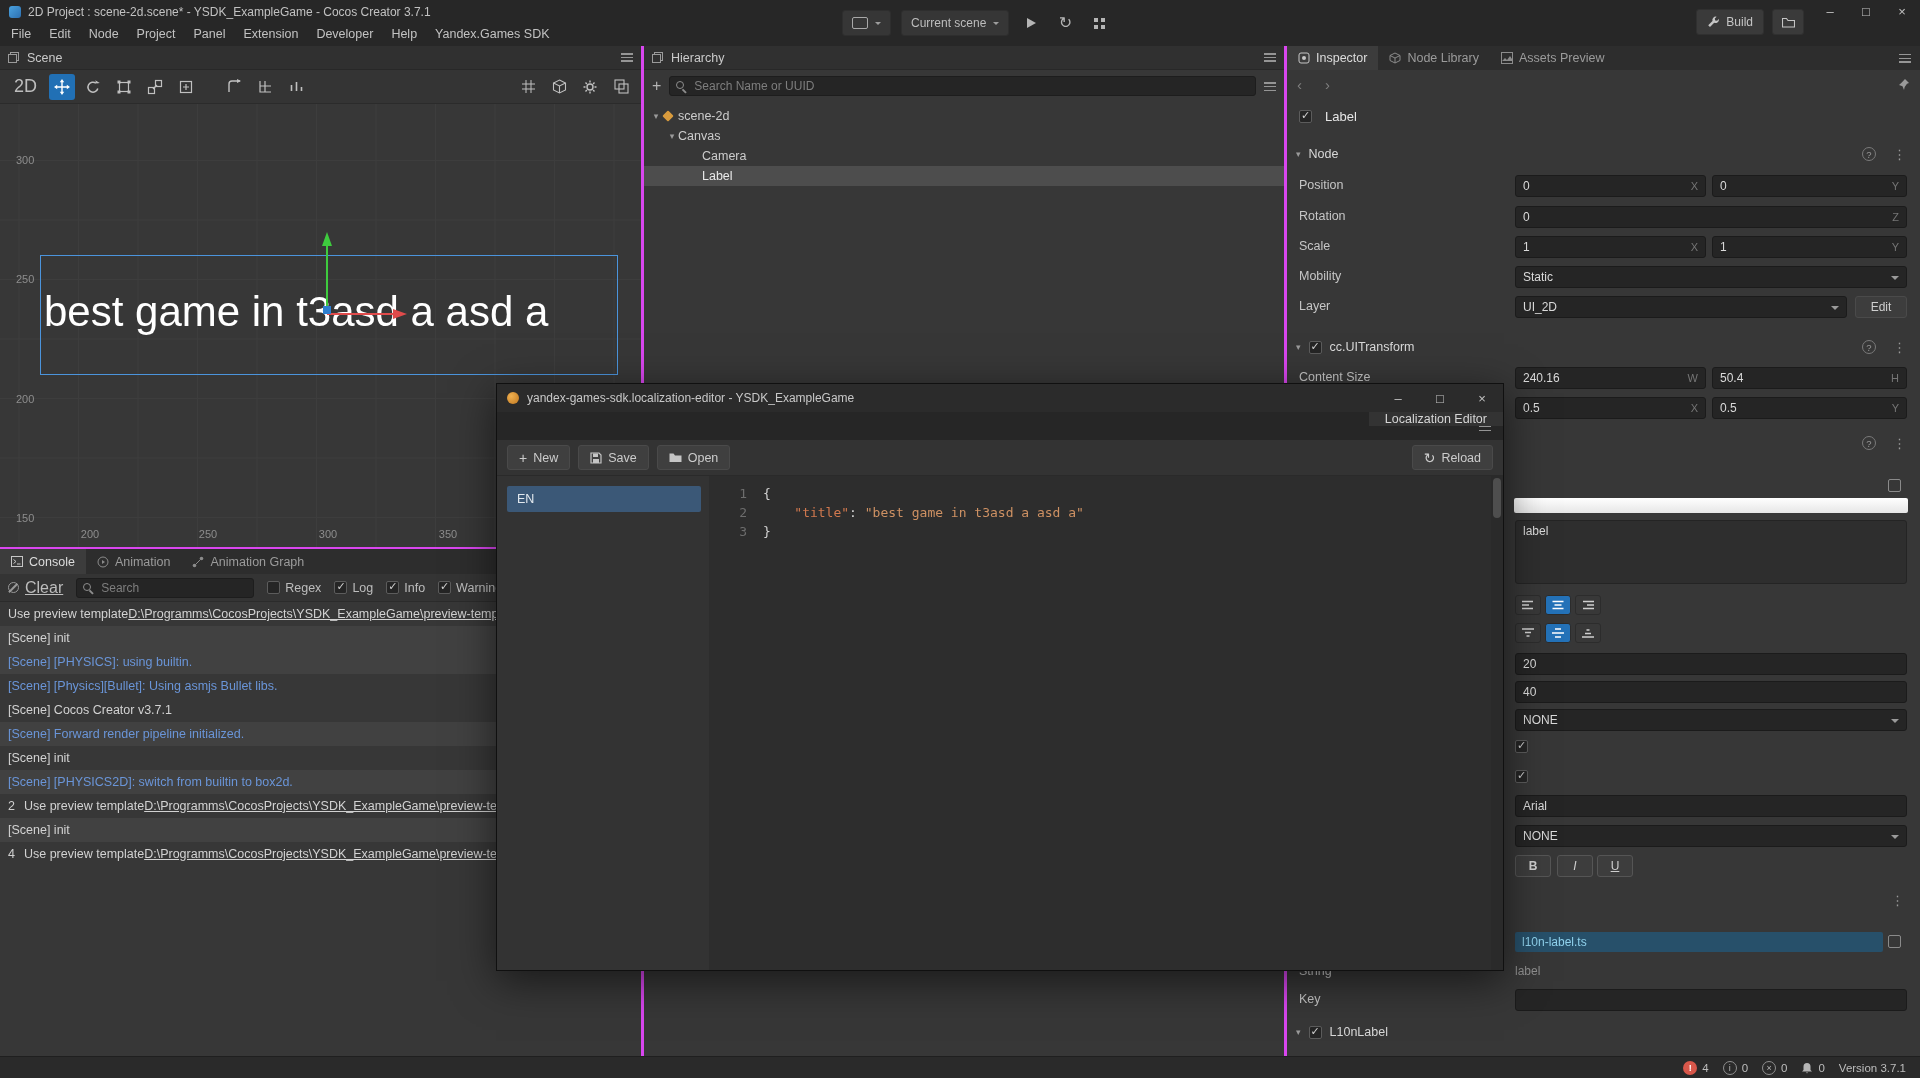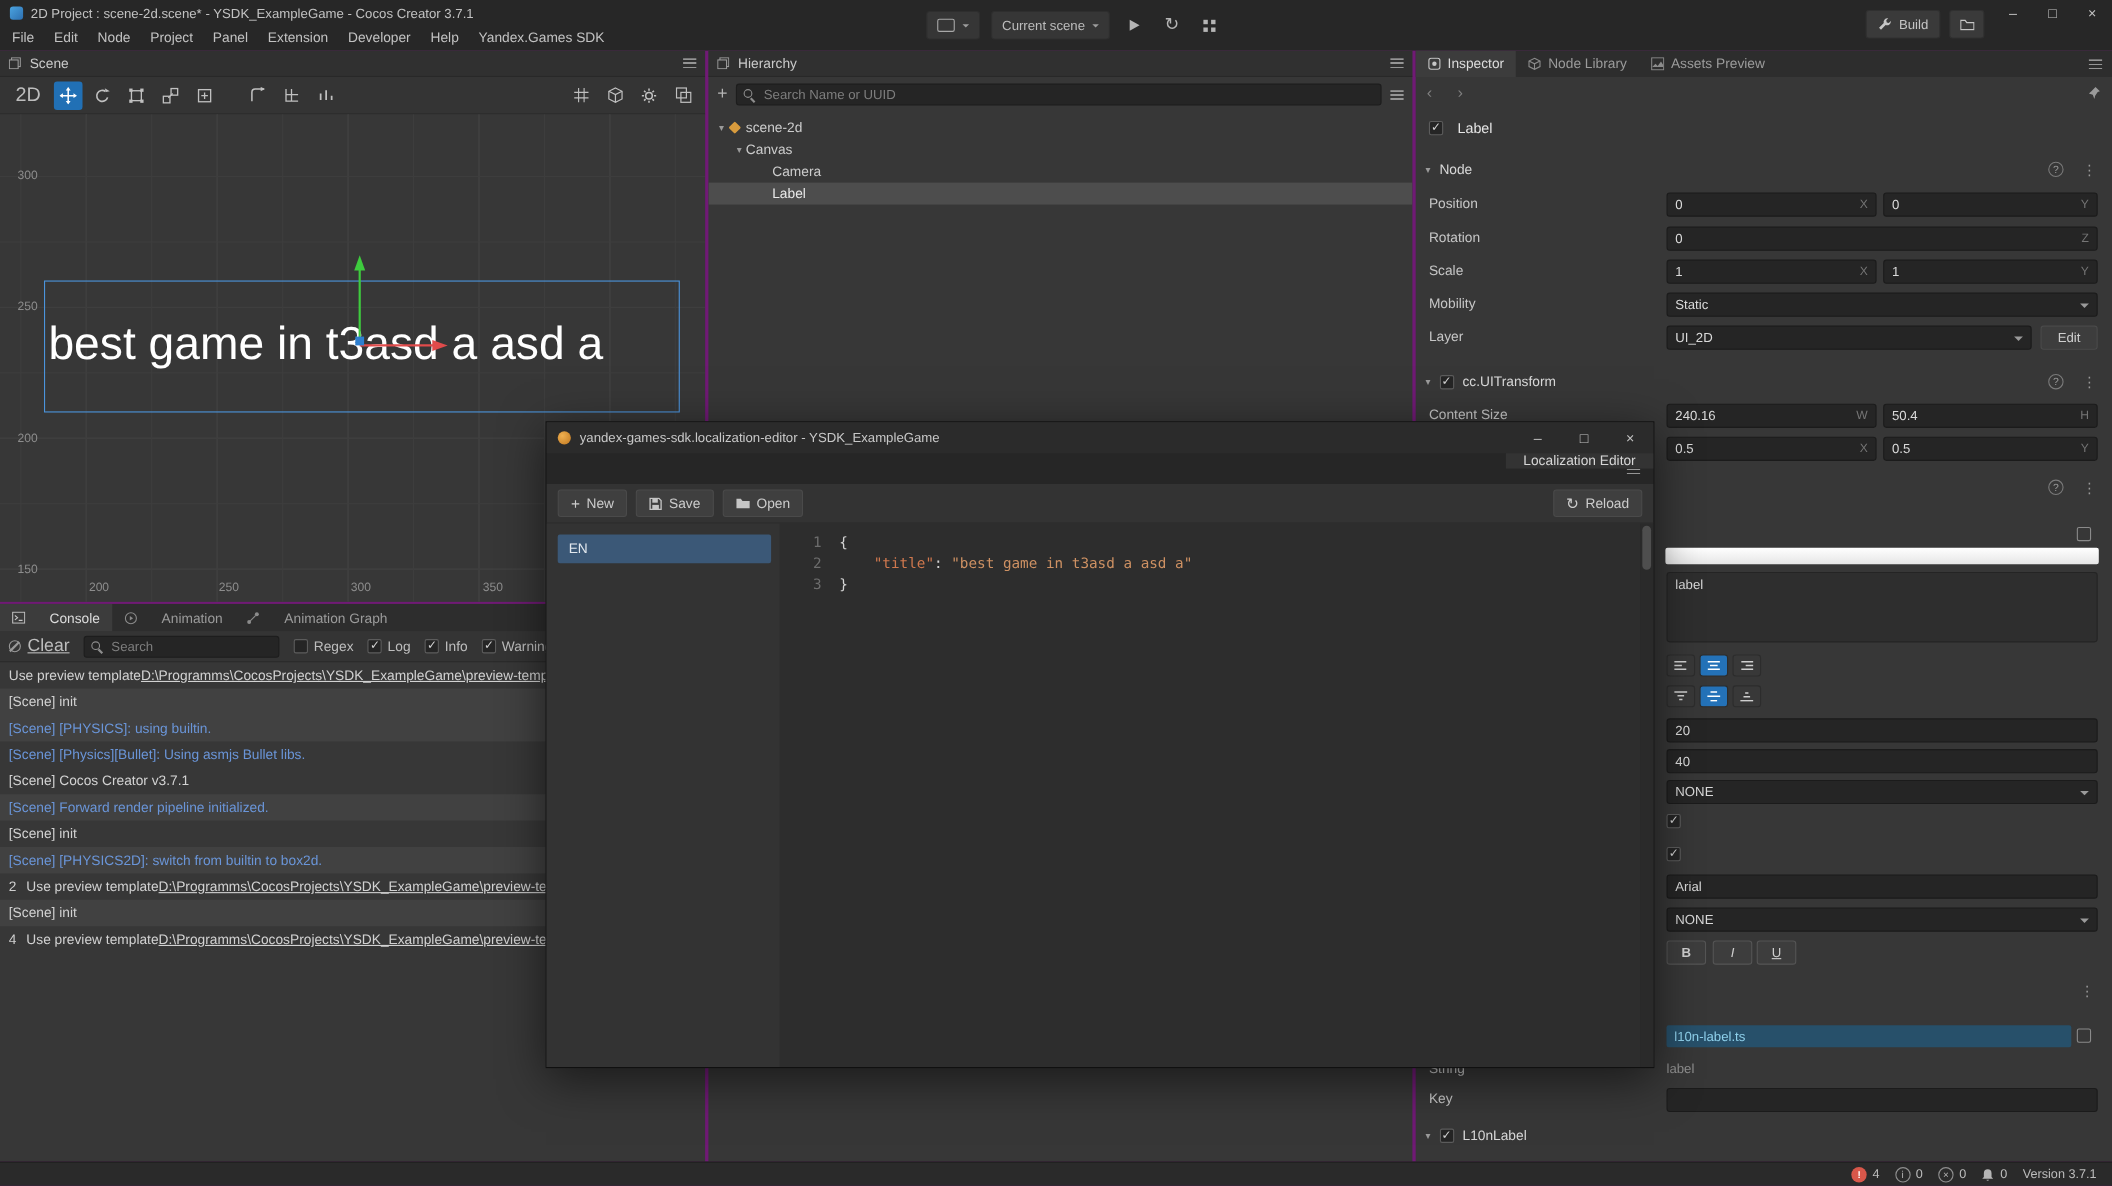--- a/index.html
+++ b/index.html
@@ -1,17 +1,17 @@
 <!DOCTYPE html>
 <html><head>
 <meta charset="utf-8">
 <style>
   html,body{margin:0;padding:0;}
   body{width:1920px;height:1078px;overflow:hidden;background:#1c1c1c;font-family:"Liberation Sans",sans-serif;user-select:none;}
-  .app{position:absolute;left:0;top:0;width:1920px;height:1078px;background:#701a75;color:#c8c8c8;}
+  .app{position:absolute;left:0;top:0;width:1920px;height:1078px;background:#d946ef;color:#c8c8c8;}
 
   
   .header{position:absolute;left:0;top:0;width:1920px;height:46px;background:#272727;}
   .titlebar{position:absolute;left:0;top:0;width:100%;height:23px;display:flex;align-items:center;}
   .app-icon{width:12px;height:12px;margin:0 7px 0 9px;border-radius:3px;background:linear-gradient(135deg,#4aa3e0,#2d6fb0);}
   .win-title{font-size:12px;color:#c2c2c2;white-space:nowrap;}
   .win-controls{position:absolute;right:0;top:0;height:23px;display:flex;z-index:5;}
   .wc{width:36px;height:23px;display:flex;align-items:center;justify-content:center;color:#c2c2c2;font-size:13px;}
   .menubar{position:absolute;left:2px;top:23px;height:22px;display:flex;align-items:center;}
   .menu-item{padding:0 9px;font-size:12.5px;color:#c2c2c2;height:100%;display:flex;align-items:center;}
@@ -53,21 +53,21 @@
     background-size:59.5px 59.5px,59.5px 59.5px,119px 119px,119px 119px;
     background-position:18.5px -3.5px,18.5px -3.5px,78px 56px,78px 56px;overflow:hidden;}
   .ruler-n{position:absolute;font-size:11px;color:#8d8d8d;margin-left:12px;}
   .sel-box{position:absolute;left:40px;top:151px;width:576px;height:118px;border:1px solid #4b94dc;}
   .canvas-label{position:absolute;left:44px;top:184px;font-size:42px;color:#ffffff;white-space:nowrap;}
   .gizmo{position:absolute;left:247px;top:120px;}
 
   
   .console-panel{left:0;top:549px;width:641px;height:507px;}
   .dock-tabs{position:absolute;left:0;top:0;width:100%;height:25px;background:#2d2d2d;display:flex;align-items:flex-end;}
-  .dock-tab{height:25px;display:flex;align-items:center;gap:22px;padding:0 11px;font-size:12.5px;color:#9b9b9b;}
+  .dock-tab{height:25px;display:flex;align-items:center;gap:6px;padding:0 11px;font-size:12.5px;color:#9b9b9b;}
   .dock-tab.active{background:#3c3c3c;color:#dcdcdc;}
   .console-toolbar{position:absolute;left:0;top:25px;width:100%;height:28px;background:#343434;border-bottom:1px solid #2b2b2b;display:flex;align-items:center;gap:13px;padding:0 8px;box-sizing:border-box;}
   .clear-btn{display:flex;align-items:center;gap:6px;color:#bdbdbd;font-size:16px;text-decoration:underline;}
   .icon-clear{width:11px;height:11px;border:1.5px solid #999;border-radius:50%;position:relative;box-sizing:border-box;}
   .icon-clear::after{content:"";position:absolute;left:-2px;top:3.5px;width:12px;height:1.5px;background:#999;transform:rotate(-45deg);}
   .search-box{height:20px;width:178px;background:#252525;border:1px solid #1d1d1d;border-radius:3px;display:flex;align-items:center;gap:6px;padding:0 6px;box-sizing:border-box;}
   .search-box input{flex:1;background:transparent;border:0;outline:0;color:#ddd;font-size:12px;font-family:inherit;min-width:0;}
   .search-box input::placeholder{color:#7e7e7e;}
   .chk{display:flex;align-items:center;gap:5px;font-size:12.5px;color:#bdbdbd;}
   .console-logs{position:absolute;left:0;top:53px;width:100%;bottom:0;font-size:12.5px;}

